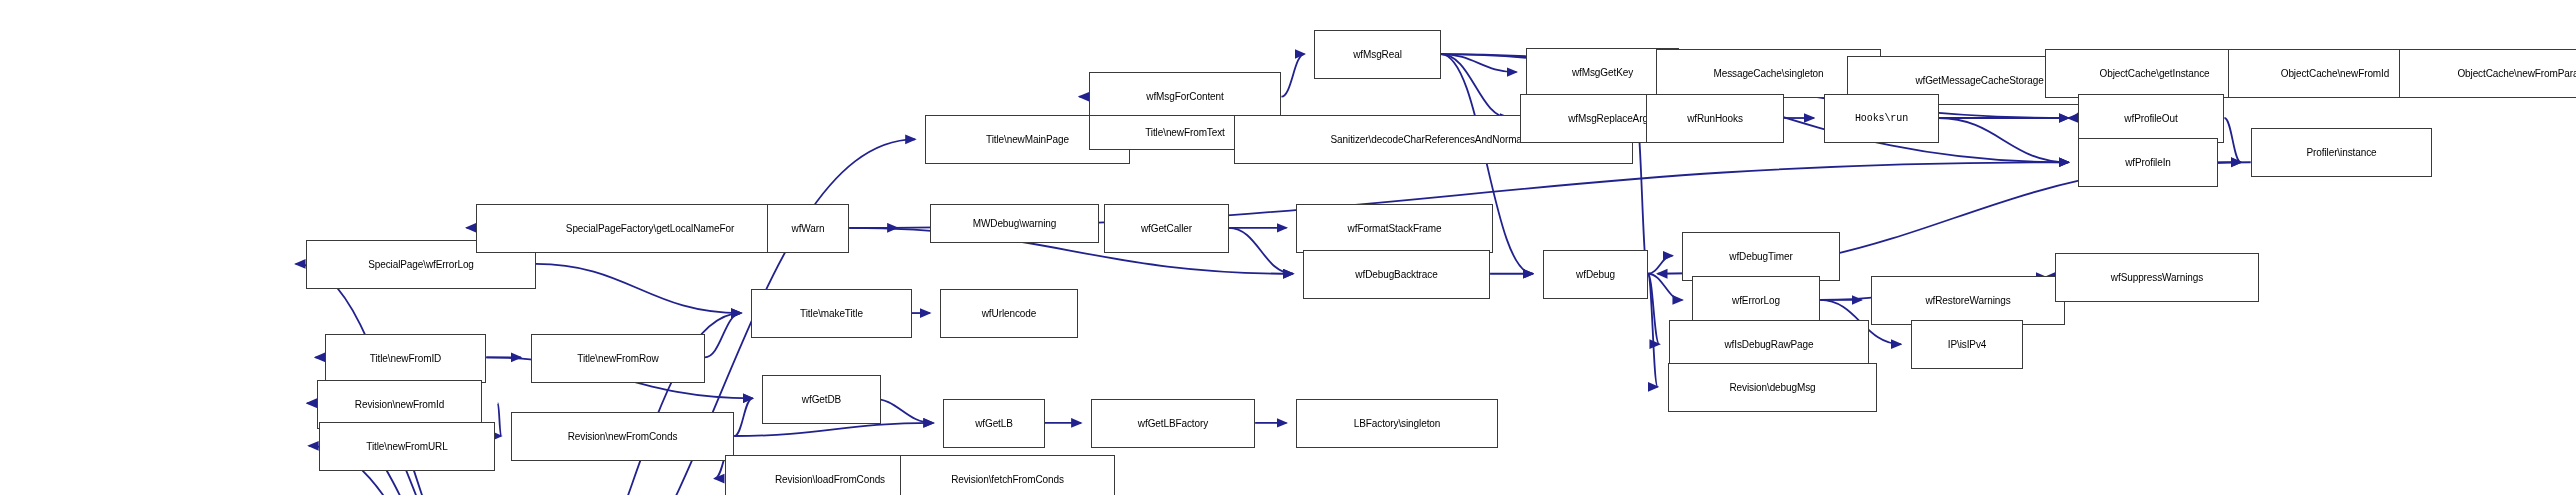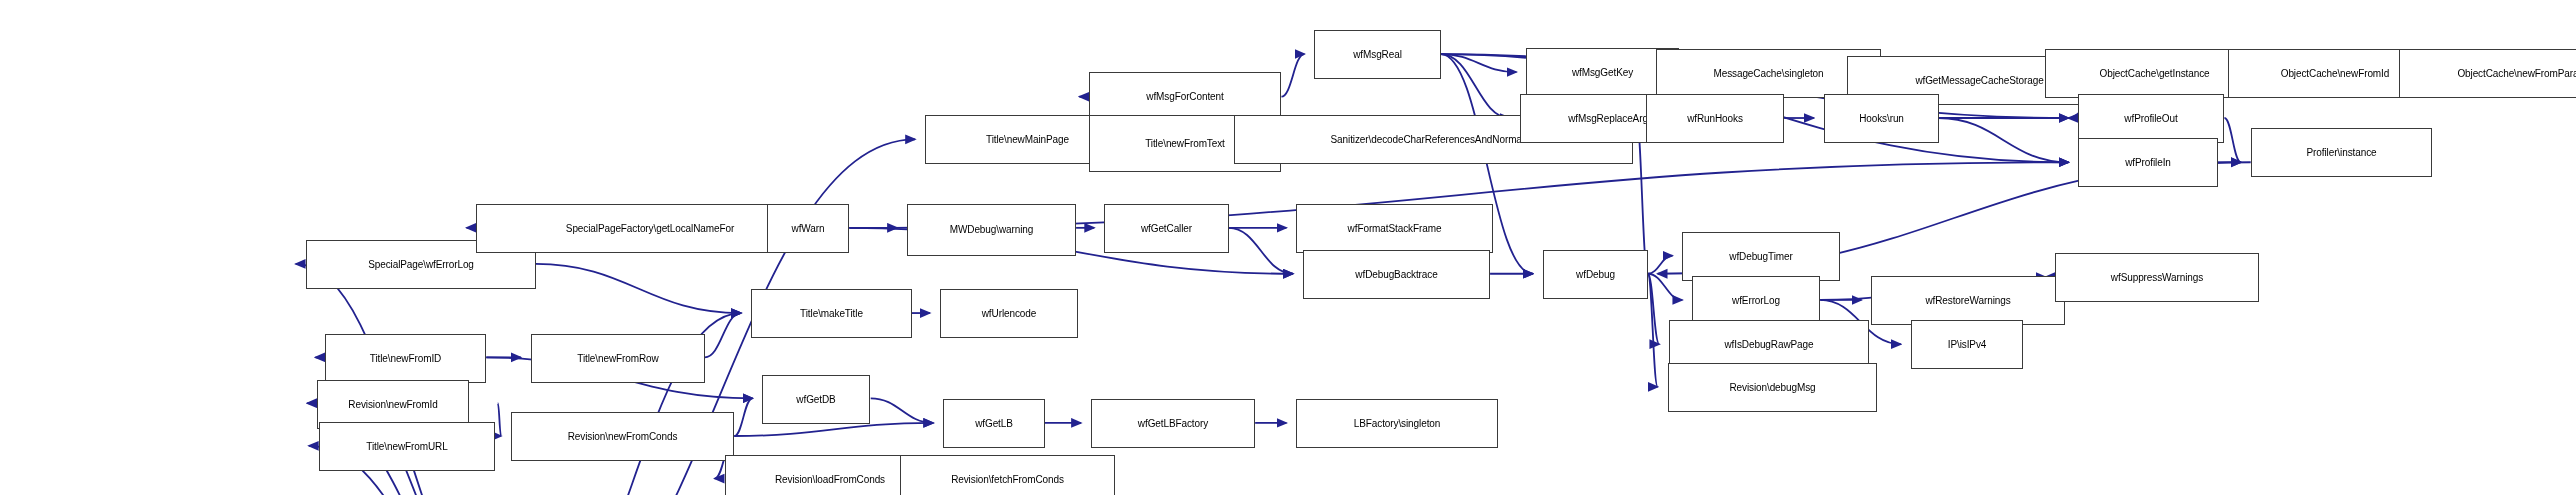--- a/index.html
+++ b/index.html
@@ -92,21 +92,21 @@
       </div>
       <div class="node" style="left: 476px; top: 204px; width: 348px; height: 49px;">
         <span>SpecialPageFactory\getLocalNameFor</span>
       </div>
       <div class="node" style="left: 925px; top: 115px; width: 205px; height: 49px;">
         <span>Title\newMainPage</span>
       </div>
       <div class="node" style="left: 1089px; top: 72px; width: 192px; height: 49px;">
         <span>wfMsgForContent</span>
       </div>
-      <div class="node" style="left: 1089px; top: 115px; width: 192px; height: 57px;">
+      <div class="node" style="left: 1089px; top: 115px; width: 192px; height: 35px;">
         <span>Title\newFromText</span>
       </div>
       <div class="node" style="left: 1234px; top: 115px; width: 399px; height: 49px;">
         <span>Sanitizer\decodeCharReferencesAndNormalize</span>
       </div>
       <div class="node" style="left: 1314px; top: 30px; width: 127px; height: 49px;">
         <span>wfMsgReal</span>
       </div>
       <div class="node" style="left: 1526px; top: 48px; width: 153px; height: 49px;">
         <span>wfMsgGetKey</span>
@@ -125,36 +125,36 @@
       </div>
       <div class="node" style="left: 2228px; top: 49px; width: 214px; height: 49px;">
         <span>ObjectCache\newFromId</span>
       </div>
       <div class="node" style="left: 2399px; top: 49px; width: 251px; height: 49px;">
         <span>ObjectCache\newFromParams</span>
       </div>
       <div class="node" style="left: 1646px; top: 94px; width: 138px; height: 49px;">
         <span>wfRunHooks</span>
       </div>
-      <div class="node" style="left: 1824px; top: 94px; width: 115px; height: 49px;">
+      <div class="node" style="left: 1824px; top: 94px; width: 115px; height: 49px; font-family: Liberation Mono, monospace;">
         <span>Hooks\run</span>
       </div>
       <div class="node" style="left: 2078px; top: 94px; width: 146px; height: 49px; justify-content: center;">
         <span>wfProfileOut</span>
       </div>
       <div class="node" style="left: 2078px; top: 138px; width: 140px; height: 49px;">
         <span>wfProfileIn</span>
       </div>
       <div class="node" style="left: 2251px; top: 128px; width: 181px; height: 49px;">
         <span>Profiler\instance</span>
       </div>
       <div class="node" style="left: 767px; top: 204px; width: 82px; height: 49px;">
         <span>wfWarn</span>
       </div>
-      <div class="node" style="left: 907px; top: 204px; width: 169px; height: 52px; text-align: center;">
+      <div class="node" style="left: 930px; top: 204px; width: 169px; height: 39px; text-align: center;">
         <span>MWDebug\warning</span>
       </div>
       <div class="node" style="left: 1104px; top: 204px; width: 125px; height: 49px;">
         <span>wfGetCaller</span>
       </div>
       <div class="node" style="left: 1296px; top: 204px; width: 197px; height: 49px;">
         <span>wfFormatStackFrame</span>
       </div>
       <div class="node" style="left: 1303px; top: 250px; width: 187px; height: 49px;">
         <span>wfDebugBacktrace</span>
@@ -188,30 +188,30 @@
       </div>
       <div class="node" style="left: 940px; top: 289px; width: 138px; height: 49px;">
         <span>wfUrlencode</span>
       </div>
       <div class="node" style="left: 325px; top: 334px; width: 161px; height: 49px;">
         <span>Title\newFromID</span>
       </div>
       <div class="node" style="left: 531px; top: 334px; width: 174px; height: 49px;">
         <span>Title\newFromRow</span>
       </div>
-      <div class="node" style="left: 317px; top: 380px; width: 152px; height: 49px;">
+      <div class="node" style="left: 317px; top: 380px; width: 165px; height: 49px;">
         <span>Revision\newFromId</span>
       </div>
       <div class="node" style="left: 319px; top: 422px; width: 176px; height: 49px;">
         <span>Title\newFromURL</span>
       </div>
       <div class="node" style="left: 511px; top: 412px; width: 223px; height: 49px;">
         <span>Revision\newFromConds</span>
       </div>
-      <div class="node" style="left: 762px; top: 375px; width: 108px; height: 49px;">
+      <div class="node" style="left: 762px; top: 375px; width: 119px; height: 49px;">
         <span>wfGetDB</span>
       </div>
       <div class="node" style="left: 943px; top: 399px; width: 102px; height: 49px;">
         <span>wfGetLB</span>
       </div>
       <div class="node" style="left: 1091px; top: 399px; width: 164px; height: 49px;">
         <span>wfGetLBFactory</span>
       </div>
       <div class="node" style="left: 1296px; top: 399px; width: 202px; height: 49px;">
         <span>LBFactory\singleton</span>

